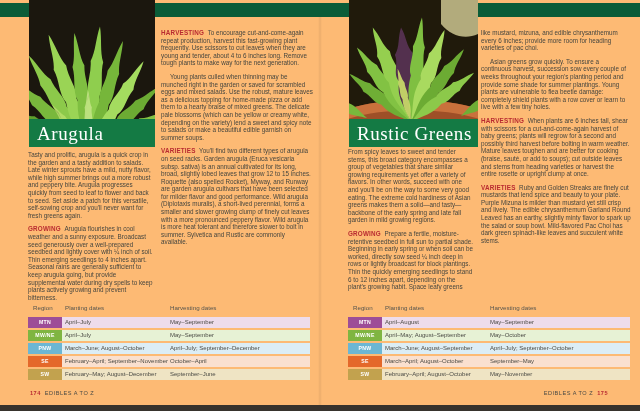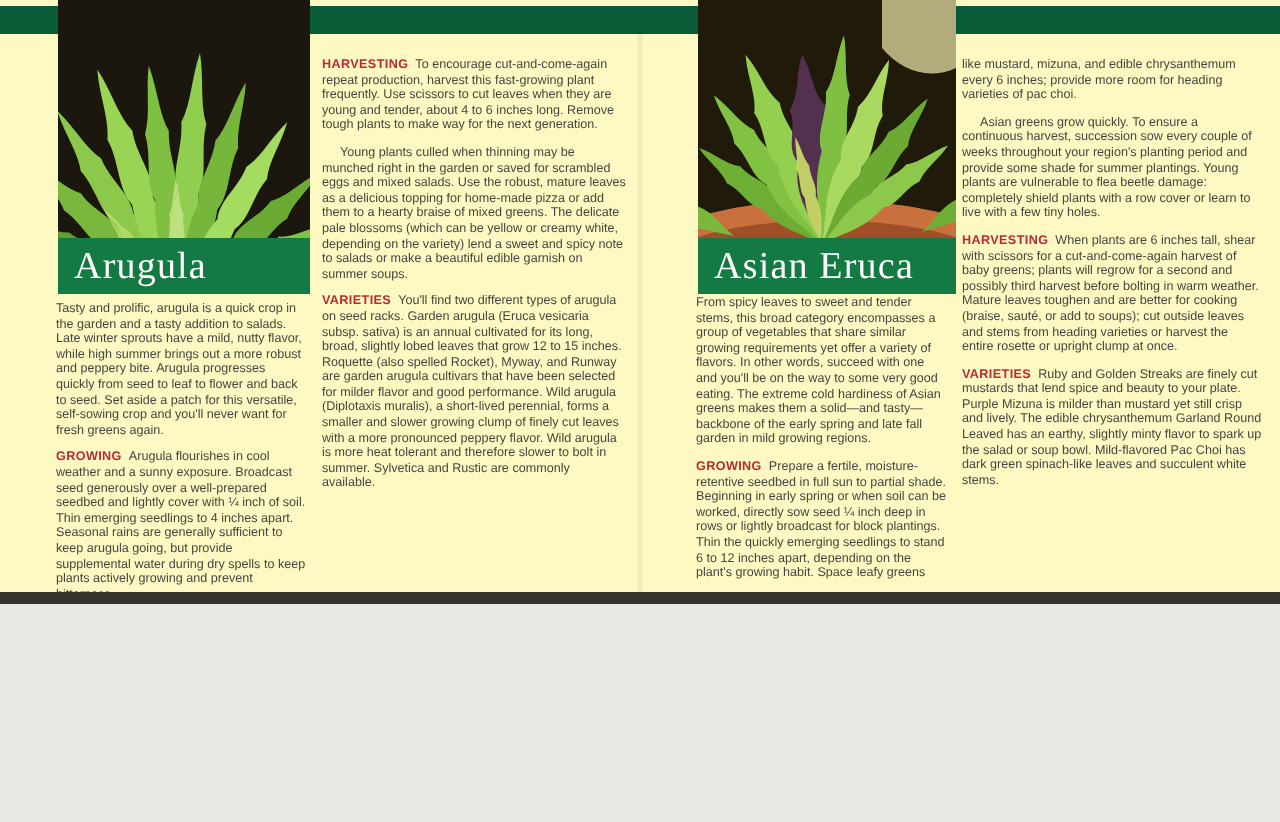--- a/index.html
+++ b/index.html
@@ -1,16 +1,16 @@
 <!DOCTYPE html>
 <html><head>
 <meta charset="utf-8">
 <style>
   html,body { margin:0; padding:0; background:#e8e8e4; }
-  .spread { position:relative; width:640px; height:302px; background:#fef9c3; overflow:hidden;
+  .spread { position:relative; width:640px; height:411px; background:#fdba74; overflow:hidden;
             font-family:"Liberation Sans",sans-serif; }
   .banner { position:absolute; left:0; top:3px; width:100%; height:14px; background:#0a5c38; }
   .bottom-strip { position:absolute; left:0; bottom:0; width:100%; height:6px; background:#37332d; }
   .gutter { position:absolute; left:318px; top:17px; bottom:6px; width:4px;
             background:linear-gradient(90deg, rgba(0,0,0,0) 0%, rgba(0,0,0,0.07) 50%, rgba(0,0,0,0) 100%); }
 
   .photo { position:absolute; top:0; height:147px; }
   .photo svg { display:block; width:100%; height:100%; }
   .photo-left { left:29px; width:126px; }
   .photo-right { left:349px; width:129px; }
@@ -147,21 +147,21 @@
         <path transform="rotate(-14) scale(0.55,0.55)" fill="#cde06a" opacity="0.9" d="M0 0 C-3 -18 -8 -26 -5 -44 C-9 -52 -4 -62 -6 -72 C-2 -80 -3 -90 0 -100 C3 -90 2 -80 6 -72 C4 -62 9 -52 5 -44 C8 -26 3 -18 0 0 Z"></path>
       </g>
       <g transform="translate(18,118)">
         <path transform="rotate(-62) scale(0.8,0.6)" fill="#79b83c" d="M0 0 C-3 -18 -8 -26 -5 -44 C-9 -52 -4 -62 -6 -72 C-2 -80 -3 -90 0 -100 C3 -90 2 -80 6 -72 C4 -62 9 -52 5 -44 C8 -26 3 -18 0 0 Z"></path>
       </g>
       <g transform="translate(112,116)">
         <path transform="rotate(58) scale(0.8,0.62)" fill="#6fae35" d="M0 0 C-3 -18 -8 -26 -5 -44 C-9 -52 -4 -62 -6 -72 C-2 -80 -3 -90 0 -100 C3 -90 2 -80 6 -72 C4 -62 9 -52 5 -44 C8 -26 3 -18 0 0 Z"></path>
       </g>
     </svg>
     <div class="title-band">
-      <span>Asian Eruca</span>
+      <span>Rustic Greens</span>
     </div>
   </div>
 
   <div class="col c1R">
     <p>From spicy leaves to sweet and tender stems, this broad category encompasses a group of vegetables that share similar growing requirements yet offer a variety of flavors. In other words, succeed with one and you'll be on the way to some very good eating. The extreme cold hardiness of Asian greens makes them a solid—and tasty—backbone of the early spring and late fall garden in mild growing regions.</p>
     <p><span class="hd">GROWING</span>&nbsp;&nbsp;<span>Prepare a fertile, moisture-retentive seedbed in full sun to partial shade. Beginning in early spring or when soil can be worked, directly sow seed ¼ inch deep in rows or lightly broadcast for block plantings. Thin the quickly emerging seedlings to stand 6 to 12 inches apart, depending on the plant's growing habit. Space leafy greens</span></p>
   </div>
 
   <div class="col c2R">
     <p>like mustard, mizuna, and edible chrysanthemum every 6 inches; provide more room for heading varieties of pac choi.</p>

